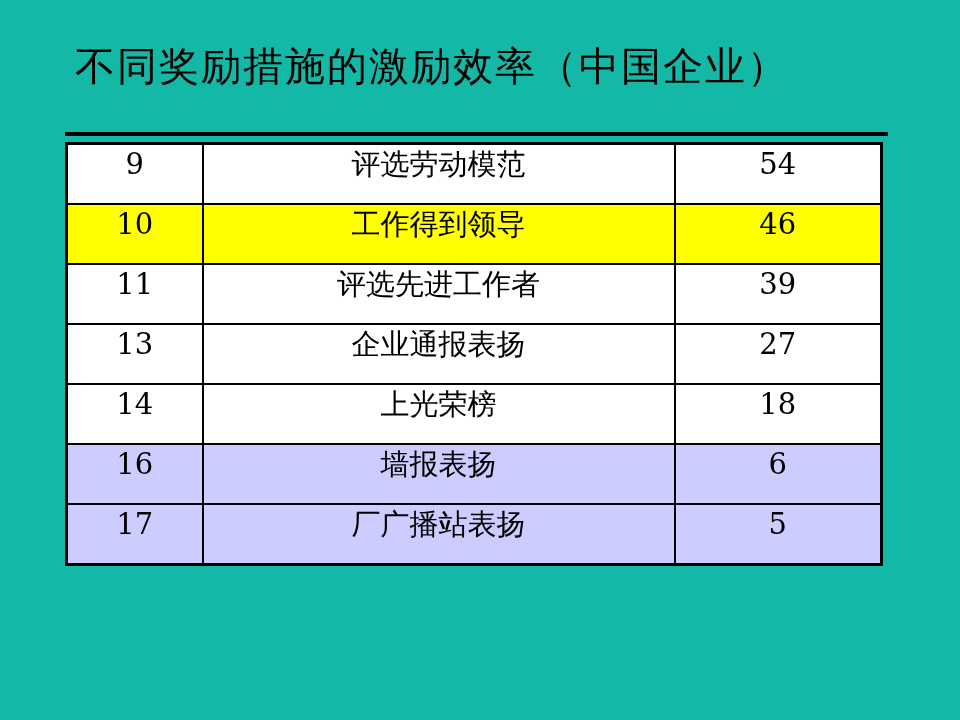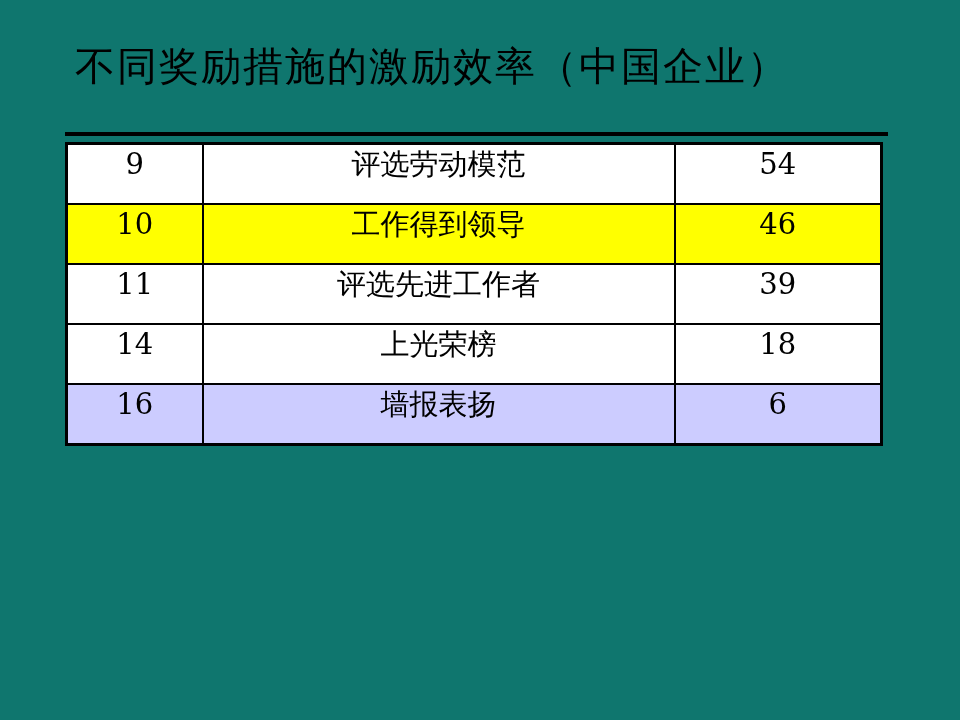--- a/index.html
+++ b/index.html
@@ -4,21 +4,21 @@
 <style>
   html, body {
     margin: 0;
     padding: 0;
     background: #ffffff;
   }
   .slide {
     position: relative;
     width: 960px;
     height: 720px;
-    background: #0f766e;
+    background: #14b8a6;
     overflow: hidden;
     font-family: "DejaVu Serif", "Liberation Serif", serif;
     color: #000000;
   }
   .slide-title {
     position: absolute;
     left: 75px;
     top: 44px;
     margin: 0;
     font-size: 40px;
@@ -83,25 +83,35 @@
         <tr style="background: rgb(255, 255, 0);">
           <td>10</td>
           <td>工作得到领导</td>
           <td>46</td>
         </tr>
         <tr style="background: rgb(255, 255, 255);">
           <td>11</td>
           <td>评选先进工作者</td>
           <td>39</td>
         </tr>
+        <tr style="background: rgb(255, 255, 255);">
+          <td>13</td>
+          <td>企业通报表扬</td>
+          <td>27</td>
+        </tr>
         <tr style="background: rgb(255, 255, 255); padding-left: 12px;">
           <td>14</td>
           <td>上光荣榜</td>
           <td>18</td>
         </tr>
         <tr style="background: rgb(204, 204, 255); border-radius: 11px;">
           <td>16</td>
           <td>墙报表扬</td>
           <td>6</td>
         </tr>
+        <tr style="background: rgb(204, 204, 255);">
+          <td>17</td>
+          <td>厂广播站表扬</td>
+          <td>5</td>
+        </tr>
       </tbody>
   </table>
 </div>
 
 </body></html>

